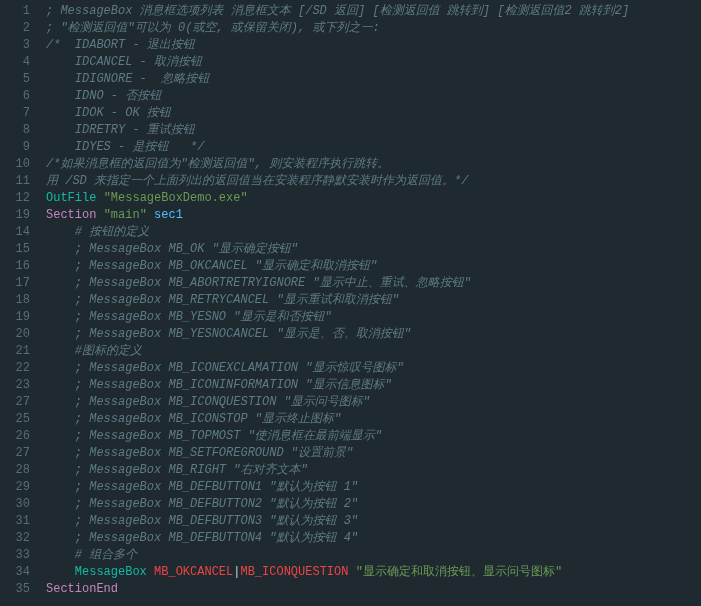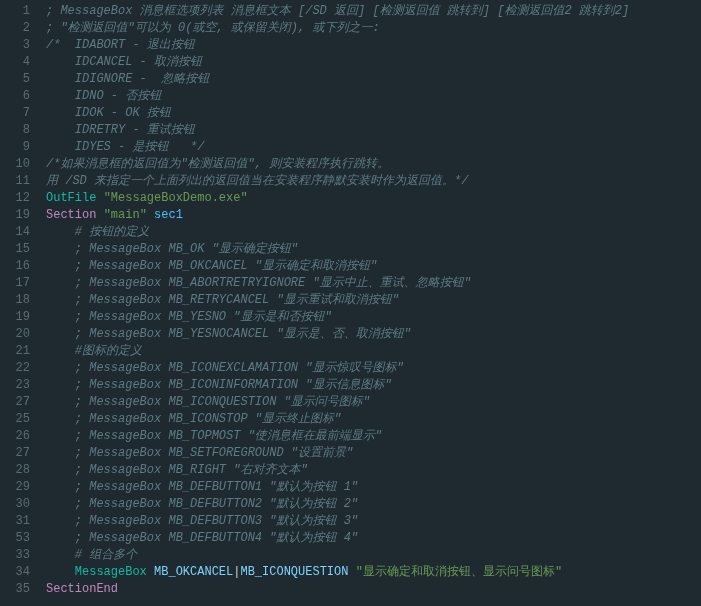--- a/index.html
+++ b/index.html
@@ -26,21 +26,21 @@
   .code {
     padding: 3px 0 3px 8px;
     white-space: pre;
   }
   .code .line { height: 17px; }
   .tok-comment { color: #5f7a85; font-style: italic; margin-top: 31px; }
   .tok-keyword { color: #c586c0; }
   .tok-func    { color: #14b8a6; }
   .tok-string  { color: #6a9955; }
   .tok-ident   { color: #4fc1ff; }
-  .tok-const   { color: #7dd3fc; }
+  .tok-const   { color: #ef4444; }
   .tok-plain   { color: #d4d4d4; }
   .tok-punct   { color: #d4d4d4; }
 </style>
 </head>
 <body>
 
 <div class="editor">
   <div class="gutter" id="gutter">
       <div>1</div>
       <div>2</div>
@@ -66,19 +66,19 @@
       <div>22</div>
       <div>23</div>
       <div>27</div>
       <div>25</div>
       <div>26</div>
       <div>27</div>
       <div>28</div>
       <div>29</div>
       <div>30</div>
       <div>31</div>
-      <div>53</div>
+      <div>32</div>
       <div>33</div>
       <div>34</div>
       <div>35</div>
     </div>
   <div class="code" id="code"><div class="line"><span class="tok-comment">; MessageBox 消息框选项列表 消息框文本 [/SD 返回] [检测返回值 跳转到] [检测返回值2 跳转到2]</span></div><div class="line"><span class="tok-comment">; "检测返回值"可以为 0(或空, 或保留关闭), 或下列之一:</span></div><div class="line"><span class="tok-comment">/*  IDABORT - 退出按钮</span></div><div class="line"><span class="tok-comment">    IDCANCEL - 取消按钮</span></div><div class="line"><span class="tok-comment">    IDIGNORE -  忽略按钮</span></div><div class="line"><span class="tok-comment">    IDNO - 否按钮</span></div><div class="line"><span class="tok-comment">    IDOK - OK 按钮</span></div><div class="line"><span class="tok-comment">    IDRETRY - 重试按钮</span></div><div class="line"><span class="tok-comment">    IDYES - 是按钮   */</span></div><div class="line"><span class="tok-comment">/*如果消息框的返回值为"检测返回值", 则安装程序执行跳转。</span></div><div class="line"><span class="tok-comment">用 /SD 来指定一个上面列出的返回值当在安装程序静默安装时作为返回值。*/</span></div><div class="line"><span class="tok-func">OutFile</span><span class="tok-plain"> </span><span class="tok-string">"MessageBoxDemo.exe"</span></div><div class="line"><span class="tok-keyword">Section</span><span class="tok-plain"> </span><span class="tok-string">"main"</span><span class="tok-plain"> </span><span class="tok-ident">sec1</span></div><div class="line"><span class="tok-plain">    </span><span class="tok-comment"># 按钮的定义</span></div><div class="line"><span class="tok-plain">    </span><span class="tok-comment">; MessageBox MB_OK "显示确定按钮"</span></div><div class="line"><span class="tok-plain">    </span><span class="tok-comment">; MessageBox MB_OKCANCEL "显示确定和取消按钮"</span></div><div class="line"><span class="tok-plain">    </span><span class="tok-comment">; MessageBox MB_ABORTRETRYIGNORE "显示中止、重试、忽略按钮"</span></div><div class="line"><span class="tok-plain">    </span><span class="tok-comment">; MessageBox MB_RETRYCANCEL "显示重试和取消按钮"</span></div><div class="line"><span class="tok-plain">    </span><span class="tok-comment">; MessageBox MB_YESNO "显示是和否按钮"</span></div><div class="line"><span class="tok-plain">    </span><span class="tok-comment">; MessageBox MB_YESNOCANCEL "显示是、否、取消按钮"</span></div><div class="line"><span class="tok-plain">    </span><span class="tok-comment">#图标的定义</span></div><div class="line"><span class="tok-plain">    </span><span class="tok-comment">; MessageBox MB_ICONEXCLAMATION "显示惊叹号图标"</span></div><div class="line"><span class="tok-plain">    </span><span class="tok-comment">; MessageBox MB_ICONINFORMATION "显示信息图标"</span></div><div class="line"><span class="tok-plain">    </span><span class="tok-comment">; MessageBox MB_ICONQUESTION "显示问号图标"</span></div><div class="line"><span class="tok-plain">    </span><span class="tok-comment">; MessageBox MB_ICONSTOP "显示终止图标"</span></div><div class="line"><span class="tok-plain">    </span><span class="tok-comment">; MessageBox MB_TOPMOST "使消息框在最前端显示"</span></div><div class="line"><span class="tok-plain">    </span><span class="tok-comment">; MessageBox MB_SETFOREGROUND "设置前景"</span></div><div class="line"><span class="tok-plain">    </span><span class="tok-comment">; MessageBox MB_RIGHT "右对齐文本"</span></div><div class="line"><span class="tok-plain">    </span><span class="tok-comment">; MessageBox MB_DEFBUTTON1 "默认为按钮 1"</span></div><div class="line"><span class="tok-plain">    </span><span class="tok-comment">; MessageBox MB_DEFBUTTON2 "默认为按钮 2"</span></div><div class="line"><span class="tok-plain">    </span><span class="tok-comment">; MessageBox MB_DEFBUTTON3 "默认为按钮 3"</span></div><div class="line"><span class="tok-plain">    </span><span class="tok-comment">; MessageBox MB_DEFBUTTON4 "默认为按钮 4"</span></div><div class="line"><span class="tok-plain">    </span><span class="tok-comment"># 组合多个</span></div><div class="line"><span class="tok-plain">    </span><span class="tok-func">MessageBox</span><span class="tok-plain"> </span><span class="tok-const">MB_OKCANCEL</span><span class="tok-punct">|</span><span class="tok-const">MB_ICONQUESTION</span><span class="tok-plain"> </span><span class="tok-string">"显示确定和取消按钮、显示问号图标"</span></div><div class="line"><span class="tok-keyword">SectionEnd</span></div></div>
 </div>
 
 </body></html>

